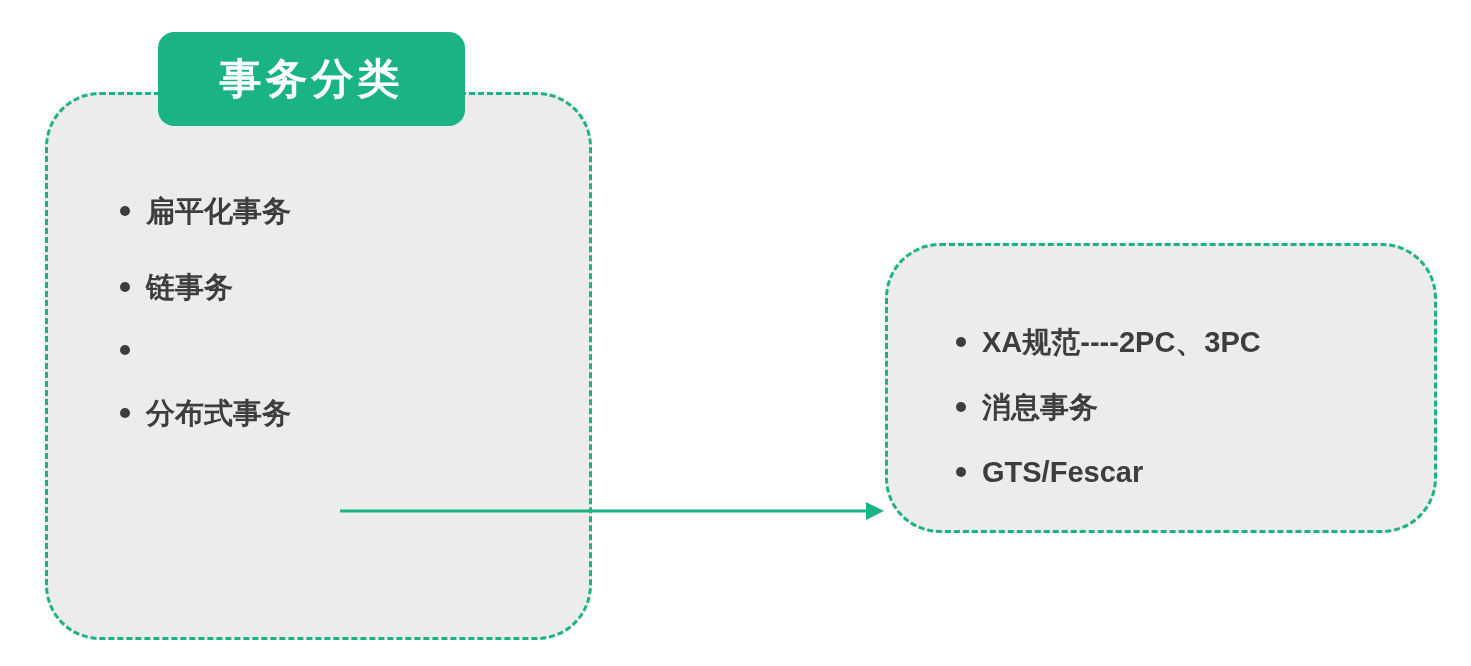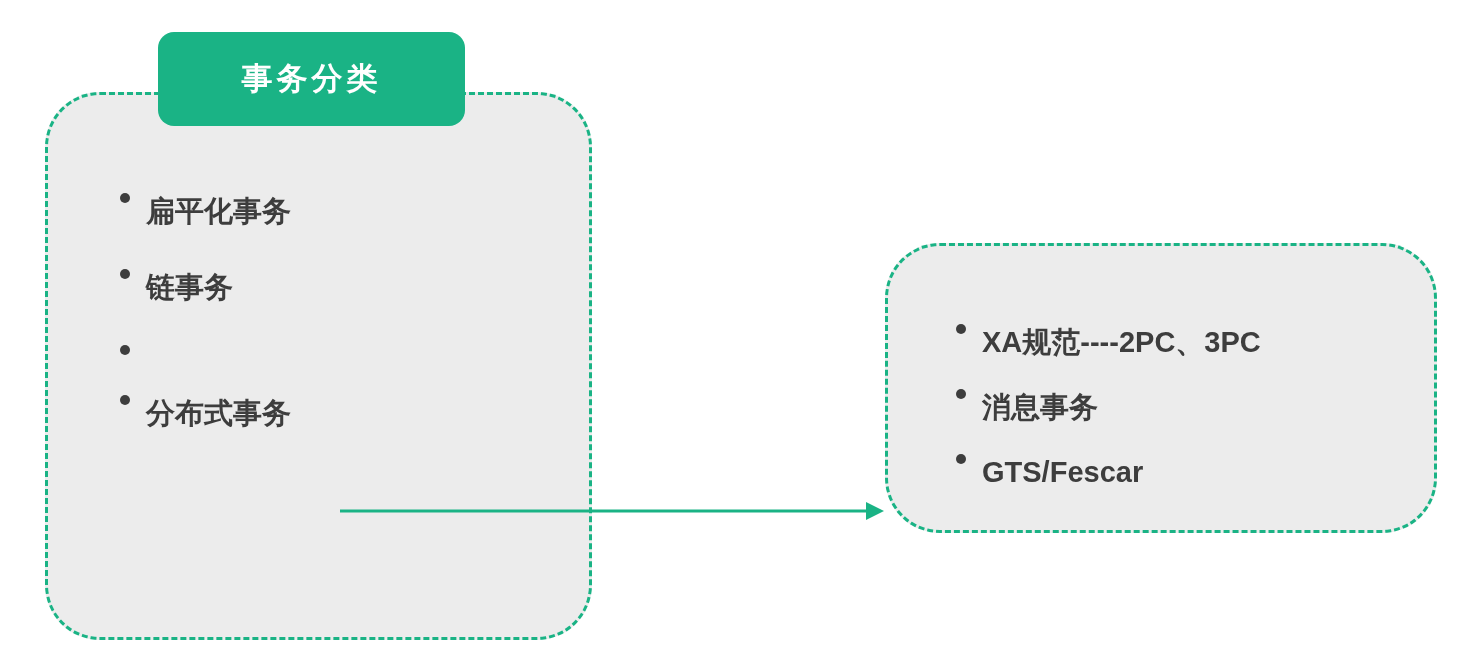--- a/index.html
+++ b/index.html
@@ -27,33 +27,34 @@
     left: 158px;
     top: 32px;
     width: 307px;
     height: 94px;
     background: #1ab385;
     border-radius: 16px;
     display: flex;
     align-items: center;
     justify-content: center;
     color: #ffffff;
-    font-size: 31px;
+    font-size: 42px;
     font-weight: bold;
     letter-spacing: 4px;
     z-index: 2;
   }
   ul.items {
     list-style: none;
     position: absolute;
   }
   .left-panel ul.items  { left: 72px; top: 98px; }
   .right-panel ul.items { left: 68px; top: 78px; }
   ul.items li {
     display: flex;
+    align-items: center;
     font-size: 29px;
     line-height: 36px;
     font-weight: bold;
     color: #3d3d3d;
     white-space: nowrap;
   }
   .left-panel  ul.items li { margin-bottom: 40px; }
   .right-panel ul.items li { margin-bottom: 29px; }
   .bullet {
     display: inline-block;

